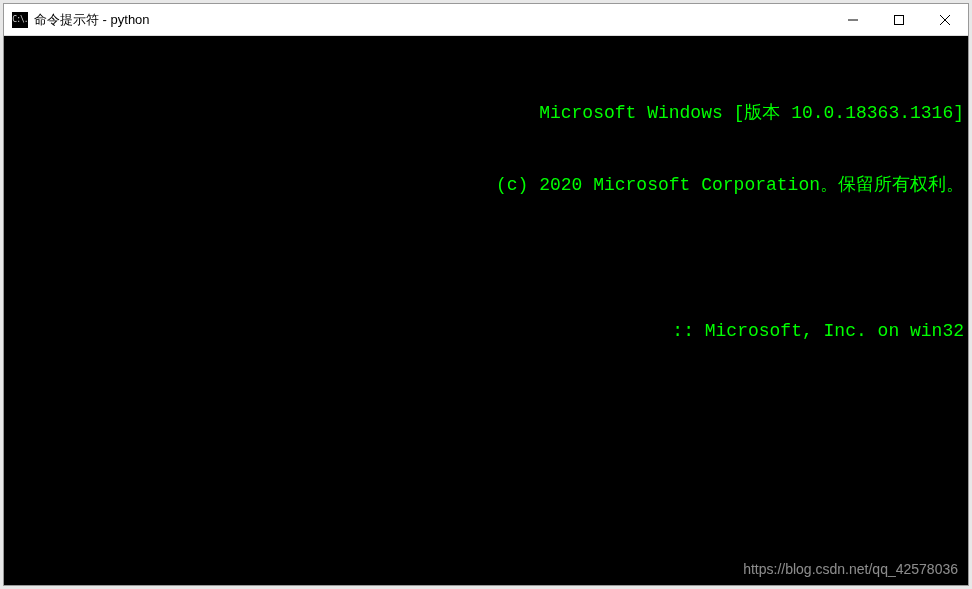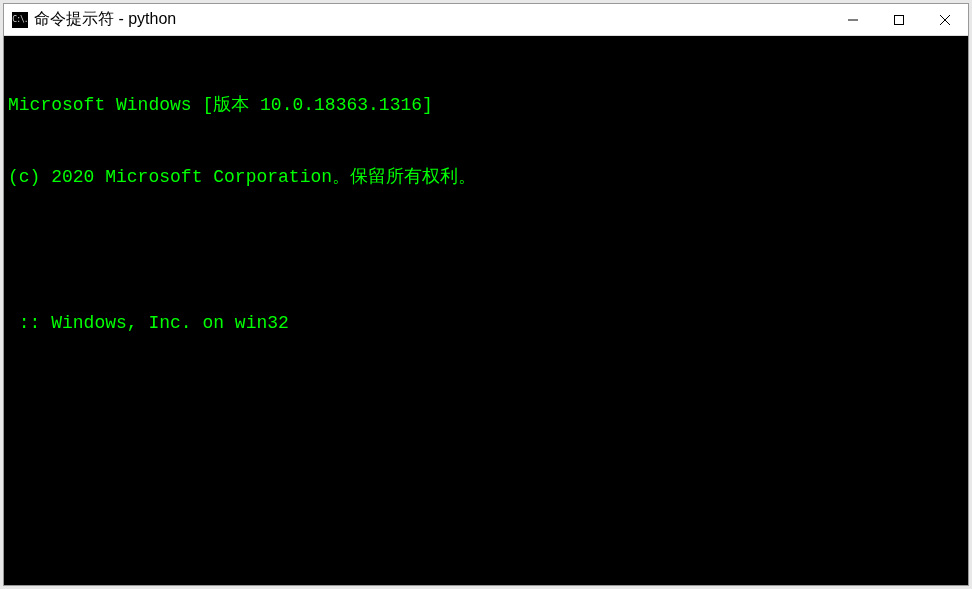--- a/index.html
+++ b/index.html
@@ -40,21 +40,21 @@
       background: #000;
       display: flex;
       align-items: center;
       justify-content: center;
       font-size: 8px;
       color: #ccc;
       font-family: monospace;
       letter-spacing: -1px;
     }
     .title-text {
-      font-size: 16px;
+      font-size: 13px;
       color: #000;
       flex: 1;
     }
     .window-controls {
       display: flex;
       height: 100%;
     }
     .win-btn {
       width: 46px;
       height: 100%;
@@ -65,25 +65,26 @@
       color: #333;
       cursor: pointer;
     }
     .terminal {
       flex: 1;
       background: #000;
       color: #00ff00;
       font-family: "NSimSun", "Consolas", "Courier New", monospace;
       font-size: 18px;
       line-height: 1.35;
-      padding: 8px 4px;
+      padding: 16px 4px;
       overflow: hidden;
       white-space: pre-wrap;
       word-break: break-all;
       position: relative;
+      text-align: right;
     }
     .term-line {
       white-space: pre-wrap;
     }
     .watermark {
       position: absolute;
       bottom: 6px;
       right: 10px;
       color: rgba(255,255,255,0.55);
       font-size: 14px;
@@ -114,25 +115,26 @@
             <path d="M0 0 L10 10 M10 0 L0 10" stroke="#000" stroke-width="1"></path>
           </svg>
       </div>
     </div>
   </div>
 
   <div class="terminal">
     <div class="term-line">Microsoft Windows [版本 10.0.18363.1316]</div>
     <div class="term-line">(c) 2020 Microsoft Corporation。保留所有权利。</div>
     <div class="term-line">&nbsp;</div>
-    <div class="term-line"> :: Windows, Inc. on win32</div>
+    <div class="term-line"> :: Microsoft, Inc. on win32</div>
     <div class="term-line">&nbsp;</div>
     
     
     
     
     
     
     
 
+    <div class="watermark">https://blog.csdn.net/qq_42578036</div>
   </div>
 
 </div>
 
 </body></html>

